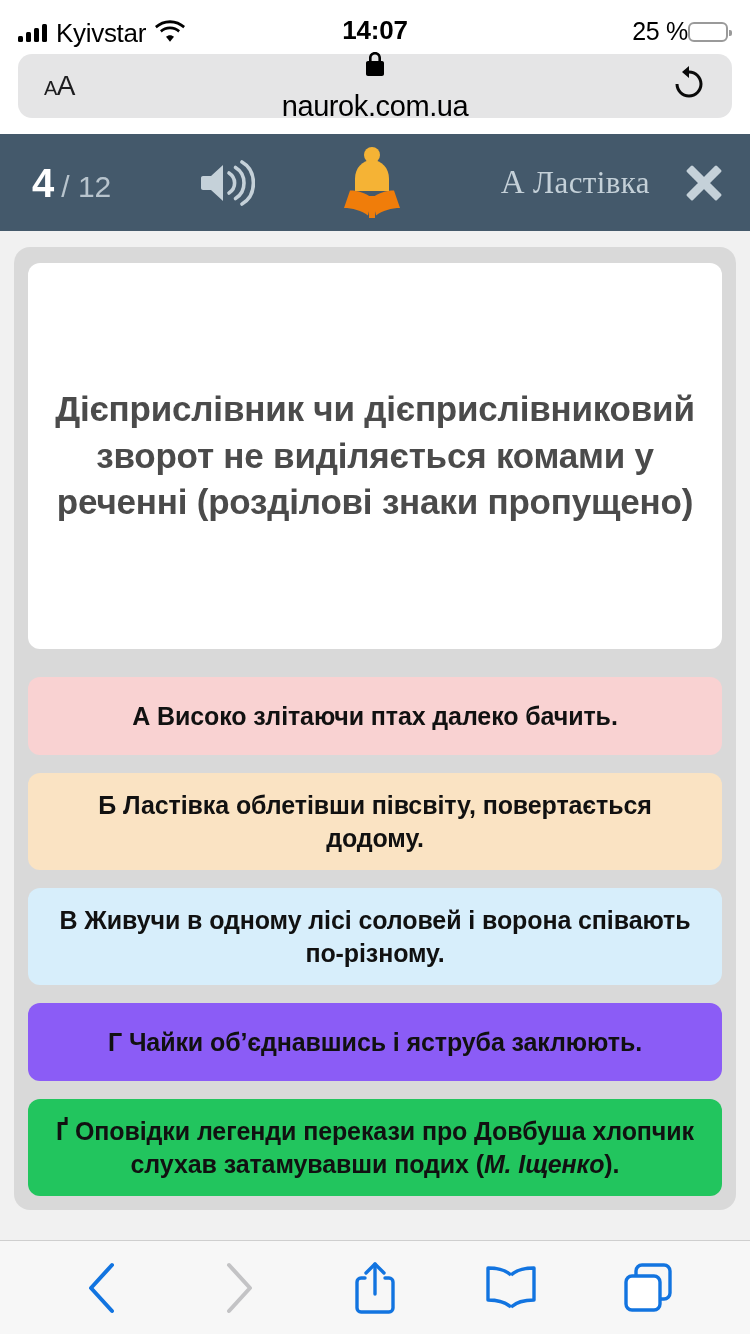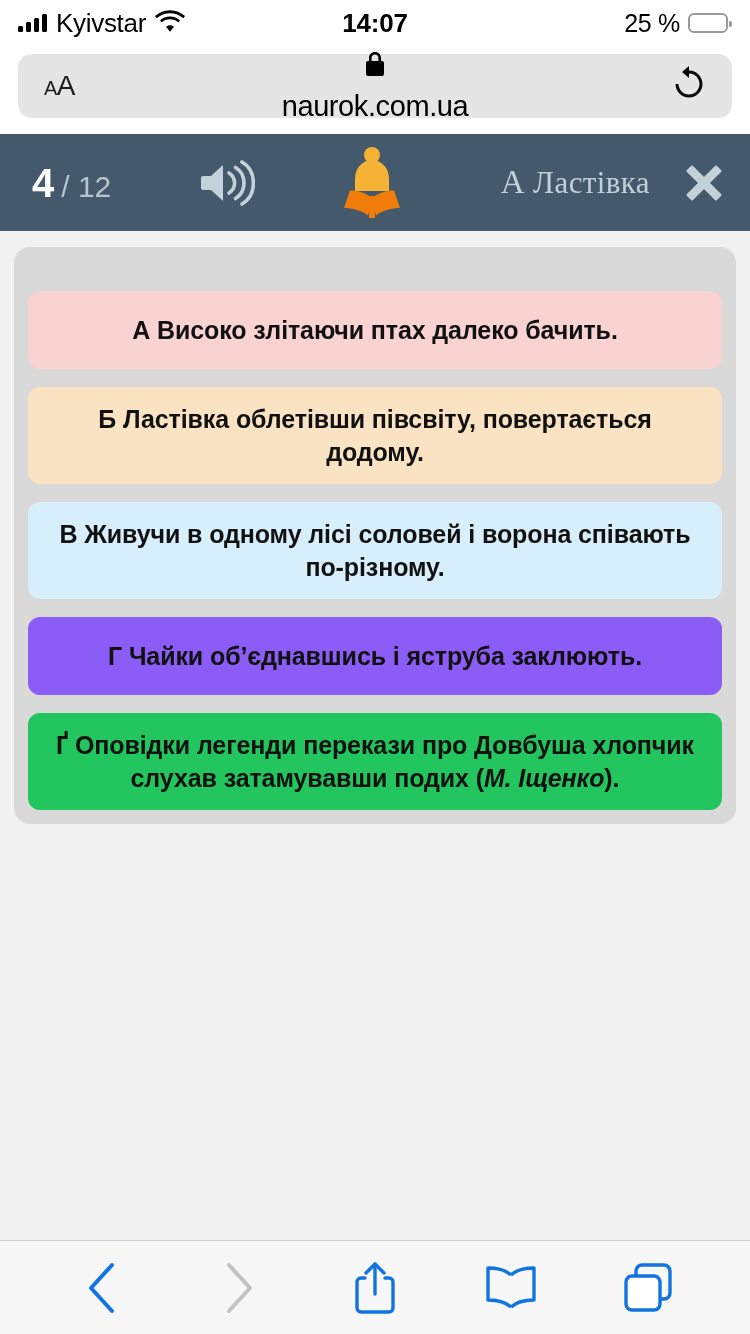--- a/index.html
+++ b/index.html
@@ -23,21 +23,21 @@
     background: #f2f2f2;
     display: flex;
     flex-direction: column;
   }
 
   
   .status-bar {
     height: 46px;
     background: #ffffff;
     display: flex;
-    align-items: center;
+    align-items: flex-end;
     padding: 0 22px 0 18px;
     flex: none;
     position: relative;
   }
   .status-left {
     display: flex;
     align-items: center;
     gap: 9px;
   }
   .signal-bars {
@@ -73,21 +73,20 @@
     font-weight: bold;
     color: #000;
     letter-spacing: -0.2px;
     pointer-events: none;
   }
 
   .status-right {
     margin-left: auto;
     display: flex;
     align-items: center;
-    gap: 8px;
   }
   .batt-pct {
     font-size: 25px;
     color: #000;
     letter-spacing: -0.3px;
   }
   .battery {
     position: relative;
     width: 40px;
     height: 20px;
@@ -350,20 +349,23 @@
     <div class="close-btn">
       <svg width="48" height="48" viewBox="0 0 48 48">
         <path d="M12 8l12 12 12-12 4 4-12 12 12 12-4 4-12-12-12 12-4-4 12-12L8 12z" fill="#c5d1d9" stroke="#c5d1d9" stroke-width="3" stroke-linejoin="round"></path>
       </svg>
     </div>
   </div>
 
   <div class="content">
     <div class="quiz-panel">
 
+      <div class="question-card">
+        <div class="question-text">Дієприслівник чи дієприслівниковий зворот не виділяється комами у реченні (розділові знаки пропущено)</div>
+      </div>
 
       <div class="answers">
 
         <div class="answer" style="background:#f9d2d2;">
           <span class="answer-text">А Високо злітаючи птах далеко бачить.</span>
         </div>
 
         <div class="answer" style="background:#fae3c3;">
           <span class="answer-text">Б Ластівка облетівши півсвіту, повертається додому.</span>
         </div>

